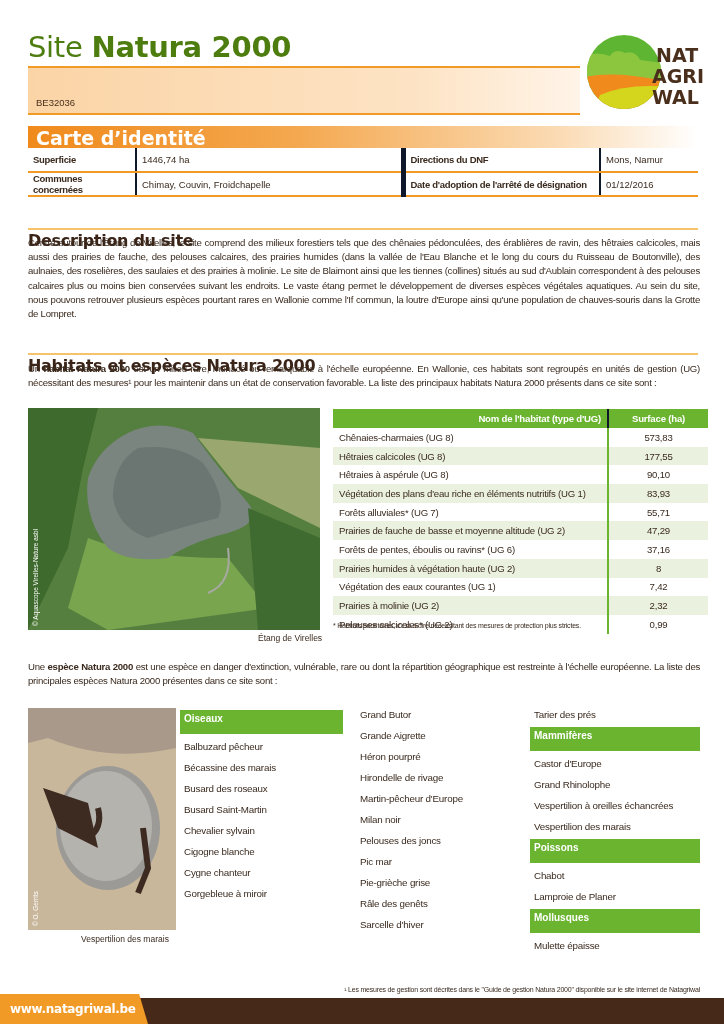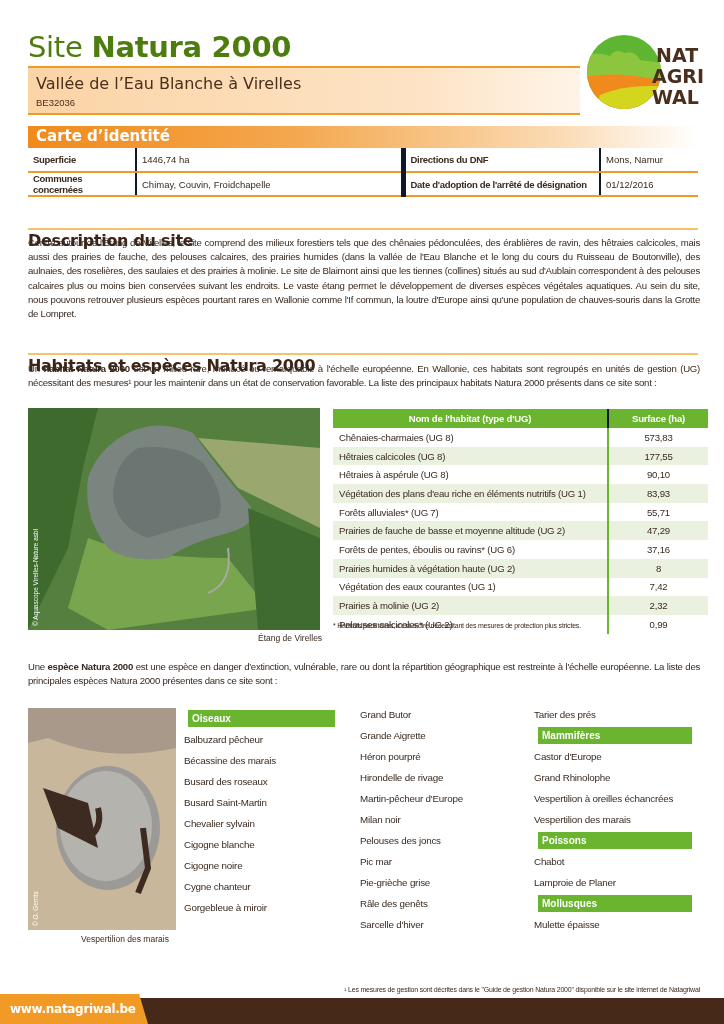--- a/index.html
+++ b/index.html
@@ -16,68 +16,67 @@
     border-top: 2px solid #f29a26; border-bottom: 2px solid #f29a26; }
   .site-name { left: 8px; top: 6px; font-size: 16px; color: #4a2f1d; font-family: "DejaVu Sans", sans-serif; }
   .site-code { left: 8px; top: 29px; font-size: 9.5px; color: #4a2f1d; }
 
   
   .logo { left: 580px; top: 20px; width: 130px; height: 98px; }
 
   
   .id-head { left: 28px; top: 126px; width: 670px; height: 22px;
     background: linear-gradient(to right, #f08a1c 0%, #f4a84f 40%, #fbdcb6 80%, #ffffff 100%); }
-  .id-head span { position: absolute; left: 8px; top: 1px; font-size: 15px; font-weight: bold; color: #ffffff; font-family: "DejaVu Sans", sans-serif; }
+  .id-head span { position: absolute; left: 8px; top: 1px; font-size: 19px; font-weight: bold; color: #ffffff; font-family: "DejaVu Sans", sans-serif; }
   .id-table { left: 28px; top: 148px; width: 670px; border-collapse: collapse; font-size: 9.5px; }
   .id-table td { height: 24px; border-bottom: 2px solid #f29a26; padding: 0 5px; color: #3a2a1e; }
   .id-table td.k { font-weight: bold; font-family: "Liberation Sans Narrow", "Liberation Sans", sans-serif; letter-spacing: -0.3px; margin-left: 8px; }
   .id-table td.sep { border-left: 2px solid #0f172a; }
 
   
   .section-h { left: 28px; font-size: 16px; font-weight: bold; color: #3a2418; font-family: "DejaVu Sans", sans-serif; letter-spacing: -0.3px; margin-top: 25px; }
   .section-line { left: 28px; width: 670px; height: 2px; background: #f7c36a; }
 
   .para { left: 28px; width: 672px; font-size: 9.6px; line-height: 14.2px; color: #3a2a1e; text-align: justify; letter-spacing: -0.25px; }
 
   
   .lake { left: 28px; top: 408px; width: 292px; height: 222px; overflow: hidden; }
   .caption { font-size: 8.5px; color: #3a2a1e; }
   .credit { font-size: 6.5px; color: #ffffff; transform: rotate(-90deg); transform-origin: left top; white-space: nowrap; }
 
   
   .hab-table { left: 333px; top: 409px; width: 375px; border-collapse: collapse; font-size: 9.6px; letter-spacing: -0.2px; }
-  .hab-table th { background: #6ab42f; color: #fff; height: 19px; font-weight: bold; text-align: center; padding: 0 6px; font-size: 9.6px; }
+  .hab-table th { background: #6ab42f; color: #fff; height: 19px; font-weight: bold; text-align: right; padding: 0 6px; font-size: 9.6px; }
   .hab-table th.r { text-align: center; border-left: 2px solid #0f172a; }
   .hab-table td { height: 18.7px; padding: 0 6px; color: #3a2a1e; margin-left: 38px; }
   .hab-table td.v { text-align: center; border-left: 2px solid #6ab42f; width: 100px; }
   .hab-table tr:nth-child(even) td { background: #eaf1de; }
   .hab-note { left: 333px; top: 622px; font-size: 7px; color: #3a2a1e; letter-spacing: -0.2px; }
 
   
   .bat { left: 28px; top: 708px; width: 148px; height: 222px; overflow: hidden; }
   .sp-col { width: 160px; }
   .sp-item { height: 21px; font-size: 9.8px; line-height: 21px; color: #3a2a1e; padding-left: 4px; letter-spacing: -0.2px; }
-  .sp-cat { height: 17px; line-height: 17px; margin: 2px 8px; background: #6ab42f; color: #fff; font-weight: bold; font-size: 10px; padding-left: 4px; }
+  .sp-cat { height: 24px; line-height: 17px; margin: 2px 0; background: #6ab42f; color: #fff; font-weight: bold; font-size: 10px; padding-left: 4px; }
 
   
   .foot-note { right: 24px; top: 986px; font-size: 7px; color: #3a2a1e; letter-spacing: -0.2px; }
   .footer-bar { left: 0; top: 998px; width: 724px; height: 26px; background: #47291a; }
   .footer-tab { left: 0; top: 994px; width: 148px; height: 30px; background: #f29a26;
     clip-path: polygon(0 0, 94% 0, 100% 100%, 0 100%); }
   .footer-tab span { position: absolute; left: 10px; top: 8px; font-size: 12px; font-weight: bold; color: #fff; font-family: "DejaVu Sans", sans-serif; letter-spacing: -0.3px; }
 </style>
 </head>
 <body>
 
 <div class="abs site-title">
   <span>Site</span>
   <b>Natura 2000</b>
 </div>
 <div class="abs site-band">
-  <div class="abs site-name">Vallée de l’Eau Blanche à Virelles</div>
   <div class="abs site-code">BE32036</div>
 </div>
 
 <div class="abs logo">
   <svg width="130" height="98" viewBox="0 0 130 98">
     <defs>
       <clipPath id="circ">
           <circle cx="44" cy="52" r="37"></circle>
         </clipPath>
     </defs>
@@ -210,21 +209,20 @@
 <div class="abs caption" style="left:81px;top:934px">Vespertilion des marais</div>
 
 <div class="abs sp-col" style="left:180px;top:708px;width:163px" id="sp-col1">
     <div class="sp-cat">Oiseaux</div>
     <div class="sp-item">Balbuzard pêcheur</div>
     <div class="sp-item">Bécassine des marais</div>
     <div class="sp-item">Busard des roseaux</div>
     <div class="sp-item">Busard Saint-Martin</div>
     <div class="sp-item">Chevalier sylvain</div>
     <div class="sp-item">Cigogne blanche</div>
-    <div class="sp-item">Cigogne noire</div>
     <div class="sp-item">Cygne chanteur</div>
     <div class="sp-item">Gorgebleue à miroir</div>
   </div>
 <div class="abs sp-col" style="left:356px;top:704px" id="sp-col2">
     <div class="sp-item">Grand Butor</div>
     <div class="sp-item">Grande Aigrette</div>
     <div class="sp-item">Héron pourpré</div>
     <div class="sp-item">Hirondelle de rivage</div>
     <div class="sp-item">Martin-pêcheur d'Europe</div>
     <div class="sp-item">Milan noir</div>

